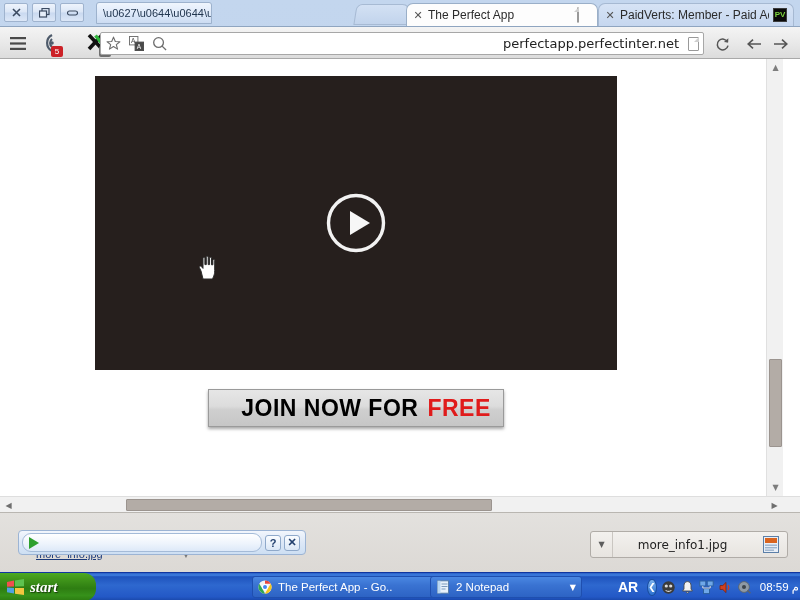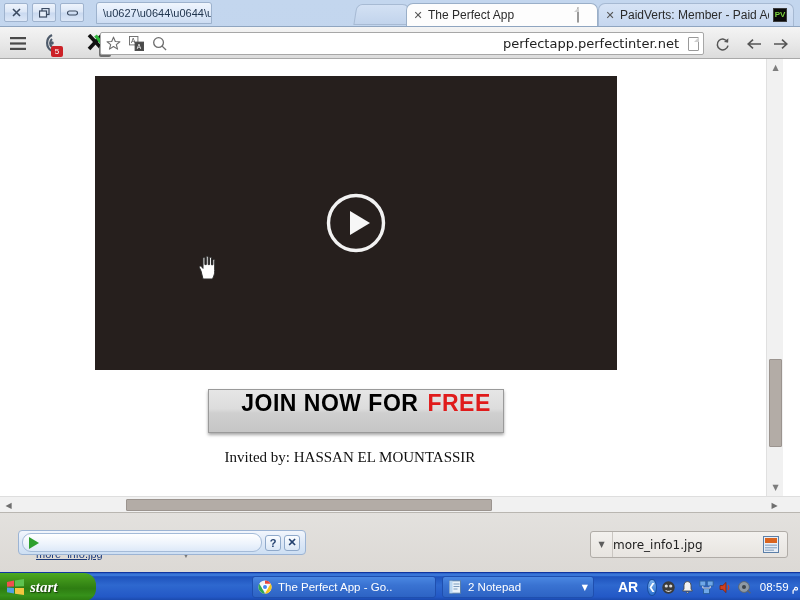--- a/index.html
+++ b/index.html
@@ -154,25 +154,25 @@
   }
   #play-btn {
     position: absolute; left: 50%; top: 50%;
     transform: translate(-50%,-50%);
     width: 62px; height: 62px;
   }
   #cursor-hand {
     position: absolute; left: 102px; top: 178px; width: 20px; height: 26px;
   }
   #join-btn {
-    position: absolute; left: 208px; top: 330px; width: 296px; height: 44px;
+    position: absolute; left: 208px; top: 330px; width: 296px; height: 38px;
     background: linear-gradient(to bottom,#e6e6e6 0%,#dcdcdc 45%,#cfcfcf 55%,#c6c6c6 100%);
     border: 1px solid #9a9a9a;
     box-shadow: 0 2px 3px rgba(0,0,0,0.35);
-    display: flex; justify-content: center;
+    display: flex; align-items: center; justify-content: center;
     font-size: 23px; font-weight: bold; letter-spacing: 0.5px;
     font-family: "Liberation Sans", sans-serif;
     color: #000;
     padding-left: 20px;
   }
   #join-free { color: #e01b1b; margin-left: 9px; }
   #invited {
     position: absolute; left: 0; top: 390px; width: 700px;
     text-align: center; font-size: 15px; color: #111;
     font-family: "Liberation Serif", serif;
@@ -255,21 +255,21 @@
     border: 1px solid #b0aca7; border-radius: 3px;
     display: flex; align-items: center;
   }
   #dl-caret {
     width: 22px; text-align: center; color: #5d5d5d; font-size: 8px;
     font-family: "DejaVu Sans", sans-serif;
     border-right: 1px solid #cac6c1; height: 100%;
     display:flex; align-items:center; justify-content:center;
   }
   #dl-name {
-    flex: 1 1 auto; text-align: left; padding-right: 8px;
+    flex: 1 1 auto; text-align: center; padding-right: 8px;
     font-size: 12px; color: #222;
     font-family: "DejaVu Sans", sans-serif; white-space: nowrap;
   }
   #dl-fileicon { width: 22px; margin-right: 5px; display:flex; align-items:center; justify-content:center; }
 
   
   #taskbar {
     position: absolute; left: 0; top: 572px; width: 800px; height: 28px;
     background: linear-gradient(to bottom,#2b5fc4 0%,#3f7fe0 8%,#1f53bd 14%,#2e68cf 45%,#2358c6 88%,#1b4aae 100%);
     border-top: 1px solid #1036a0;
@@ -288,21 +288,21 @@
   }
   .task-item {
     position: absolute; top: 3px; height: 22px;
     background: linear-gradient(to bottom,#4a87e2 0%,#3a73d2 40%,#2d63c4 100%);
     border: 1px solid #1f4faf; border-radius: 3px;
     display: flex; align-items: center; padding: 0 5px;
     font-size: 11.5px; color: #fff; overflow: hidden; white-space: nowrap;
   }
   #task-folder  { left: 110px; width: 152px; }
   #task-chrome  { left: 252px; width: 184px; }
-  #task-notepad { left: 430px; width: 152px; margin-left: 12px; }
+  #task-notepad { left: 430px; width: 152px; }
   .task-ico { width: 15px; height: 14px; margin-right: 5px; flex: 0 0 auto; }
   .task-txt { flex: 1 1 auto; overflow: hidden; }
   .task-caret { font-size: 8px; margin-left: 4px; font-family:"DejaVu Sans",sans-serif; }
 
   #tray {
     position: absolute; right: 0; top: 0; width: 190px; height: 28px;
     display: flex; align-items: center;
   }
   #lang-ar {
     margin-left: 8px; font-size: 14px; color: #fff; font-weight: bold;
@@ -458,21 +458,20 @@
                      L15.9 10.8 L15.9 6.4 C15.9 5.2 17.7 5.2 17.7 6.4 L17.7 16.5
                      C17.7 21.5 16 23.4 15.4 25 Z" fill="#ffffff" stroke="#2b2b2b" stroke-width="1"></path>
           </svg>
         </div>
 
         <div id="join-btn">
           <span>JOIN NOW FOR</span>
           <span id="join-free">FREE</span>
         </div>
 
-        <div id="invited">Invited by: HASSAN EL MOUNTASSIR</div>
 
         <div id="vscroll">
           <div class="sb-arrow" style="top:0;">▲</div>
           <div id="vthumb"></div>
           <div class="sb-arrow" style="bottom:0;">▼</div>
         </div>
       </div>
 
       <div id="hscroll">
         <div class="hsb-arrow" style="left:0;">◀</div>

